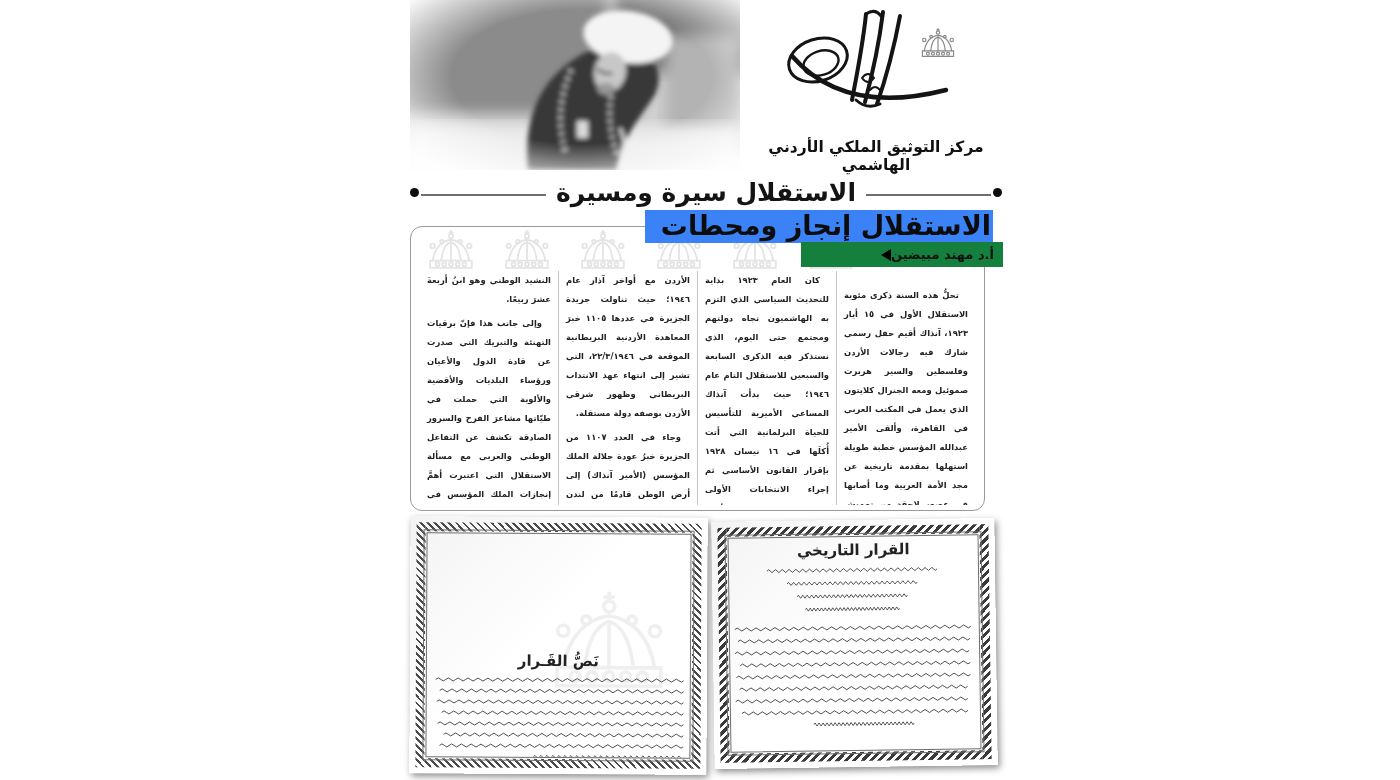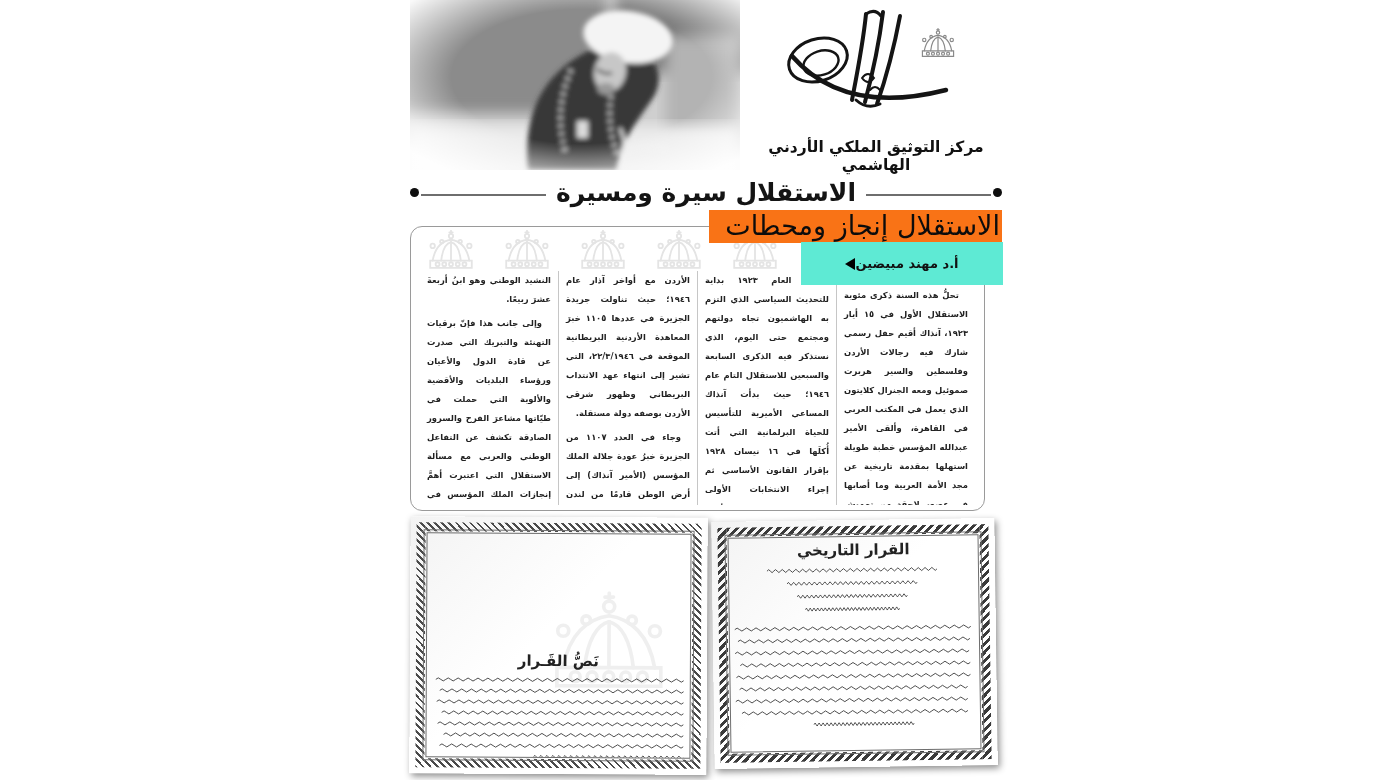--- a/index.html
+++ b/index.html
@@ -16,32 +16,32 @@
   .tughra{position:absolute;left:20px;top:0}
   .logo-crown{position:absolute;right:42px;top:20px}
 
   
   .kicker{display:flex;align-items:center;height:36px;margin-top:3px}
   .kdot{width:9px;height:9px;border-radius:50%;background:#0e0e0e;flex:0 0 auto}
   .kline{flex:1;height:1.5px;background:#6e6e6e;margin:6px 2px 0 2px}
   .ktext{font-size:25px;font-weight:bold;direction:rtl;margin:0 8px;color:#141414}
 
   
-  .headline{position:relative;z-index:2;margin:0 0 -17px auto;width:fit-content;
-            background:#f97316;padding:0 2px 2px 16px;font-size:27px;font-weight:normal;
+  .headline{position:relative;z-index:2;margin:0 9px -17px auto;width:fit-content;
+            background:#3b82f6;padding:0 2px 2px 16px;font-size:27px;font-weight:bold;
             direction:rtl;color:#0c0c0c;letter-spacing:-.5px}
 
   
   .article{position:relative;margin-right:17px;height:283px;background:#fff;
            border:1.5px solid #9a9a9a;border-radius:12px}
   .crowns{position:absolute;top:3px;left:8px;display:flex;gap:12px;z-index:0}
   .crown-wm{stroke:#e4e4e4;stroke-width:1.5;fill:none}
-  .byline{position:absolute;top:15px;right:-19px;width:184px;height:25px;background:#5eead4;
-          display:flex;direction:rtl;align-items:center;justify-content:center;
-          z-index:3;padding:9px 9px}
+  .byline{position:absolute;top:15px;right:-19px;width:184px;height:25px;background:#15803d;
+          display:flex;direction:rtl;align-items:center;justify-content:flex-start;
+          z-index:3;padding:0 9px}
   .byline .bname{font-size:13px;font-weight:bold;color:#111}
   .tri{width:0;height:0;border-top:6px solid transparent;border-bottom:6px solid transparent;
        border-right:10px solid #000}
   .cols{position:absolute;top:44px;left:9px;right:9px;bottom:5px;display:flex;direction:rtl;z-index:1}
   .col{flex:1;padding:0 7px;overflow:hidden;text-align:justify;direction:rtl;
        font-size:8.4px;line-height:19px;font-weight:bold;color:#222}
   .col + .col{border-right:1px solid #c6c6c6}
   .col p{margin:0 0 5px;text-indent:9px}
   .col p.cont{text-indent:0}
   .col.first{padding-top:15px}

